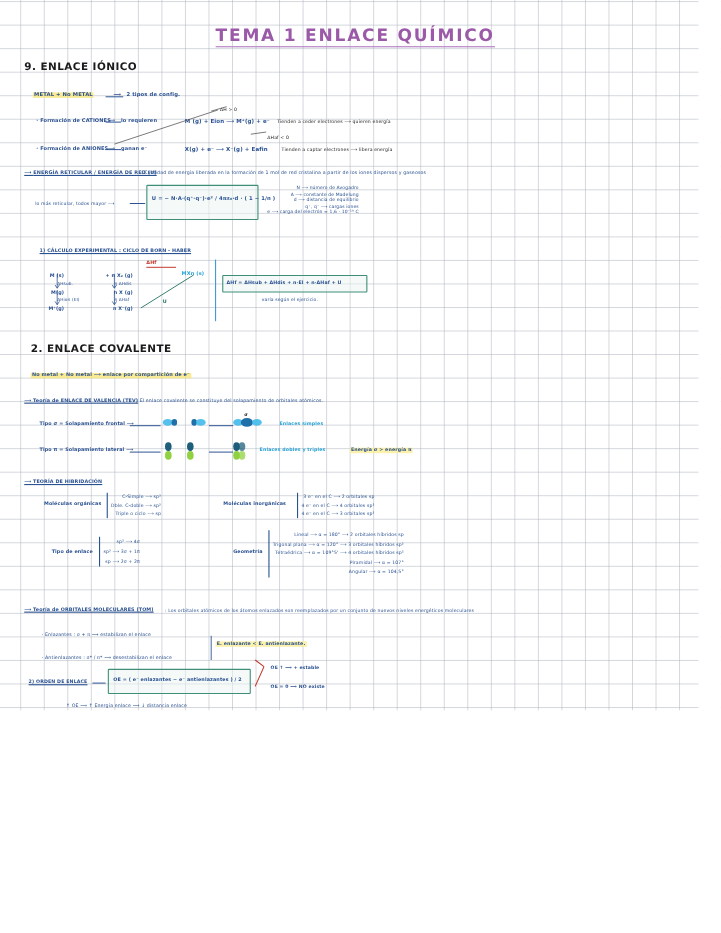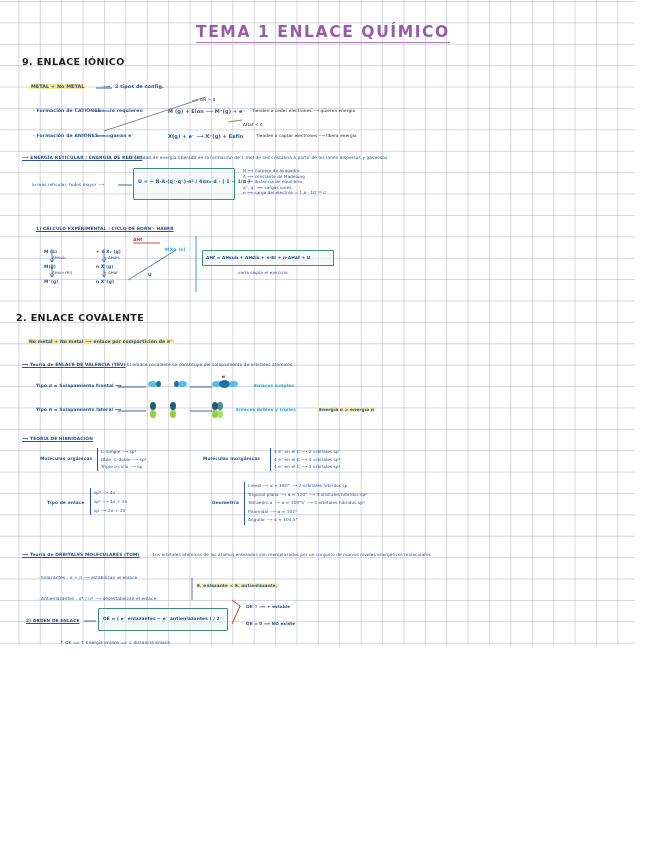--- a/index.html
+++ b/index.html
@@ -1,18 +1,18 @@
 <!DOCTYPE html>
 <html><head>
 <meta charset="utf-8">
 <style>
   html,body{margin:0;padding:0;background:#fff;}
   body{font-family:"DejaVu Sans",sans-serif;}
   #page{
-    position:relative;width:655px;height:646px;overflow:hidden;background:#ffffff;
+    position:relative;width:655px;height:646px;overflow:hidden;background:#ffffff;text-align:right;
   }
   
   #grid{
     position:absolute;left:0;top:0;width:655px;height:848px;
     background-image:
       linear-gradient(to right, rgba(176,182,192,.55) 1px, transparent 1px),
       linear-gradient(to bottom, rgba(176,182,192,.55) 1px, transparent 1px);
     background-size:21.4px 21.4px;
     background-position:-3px 1px;
   }
@@ -134,21 +134,21 @@
 
   <div class="hw ink-cyan b" style="left:165px;top:247px;font-size:4.6px;">MXn (s)</div>
   <div class="hw ink-red b" style="left:133px;top:237px;font-size:4.4px;">ΔHf</div>
   <div class="hw ink-green b" style="left:148px;top:272px;font-size:4.4px;">U</div>
 
   <div class="box-green" style="left:202px;top:250px;width:130px;height:14px;">
     <div class="hw ink-blue b" style="position:absolute;left:3px;top:4px;font-size:4.3px;">ΔHf = ΔHsub + ΔHdis + n·EI + n·ΔHaf + U</div>
   </div>
   <div class="hw ink-blue" style="left:238px;top:270px;font-size:4.1px;">varía según el ejercicio.</div>
 
-  <div class="h1" style="left:16px;top:312px;">2. ENLACE COVALENTE</div>
+  <div class="h1" style="left:28px;top:312px;">2. ENLACE COVALENTE</div>
 
   <div class="hw ink-blue b" style="left:28px;top:339px;font-size:4.5px;">
     <span class="hl-yellow">No metal + No metal ⟶ enlace por compartición de e⁻</span>
   </div>
 
   <div class="hw ink-blue b u" style="left:22px;top:362px;font-size:4.4px;">
     <span style="text-decoration:none;">⟶ </span><span>Teoría de ENLACE DE VALENCIA (TEV)</span>
   </div>
   <div class="hw ink-blue" style="left:124px;top:362px;font-size:4.3px;">: El enlace covalente se constituye del solapamiento de orbitales atómicos.</div>
 

